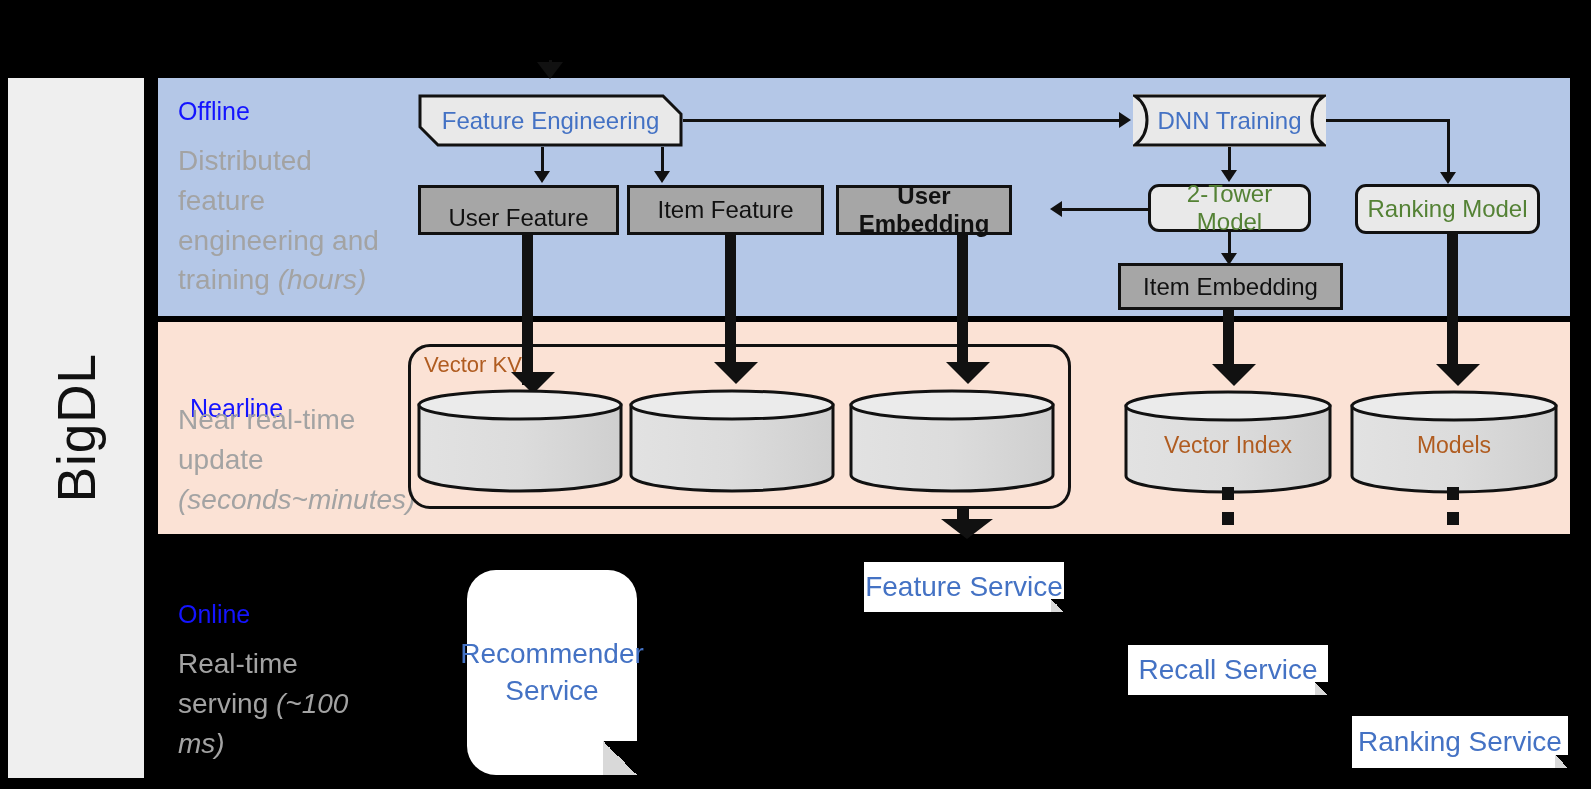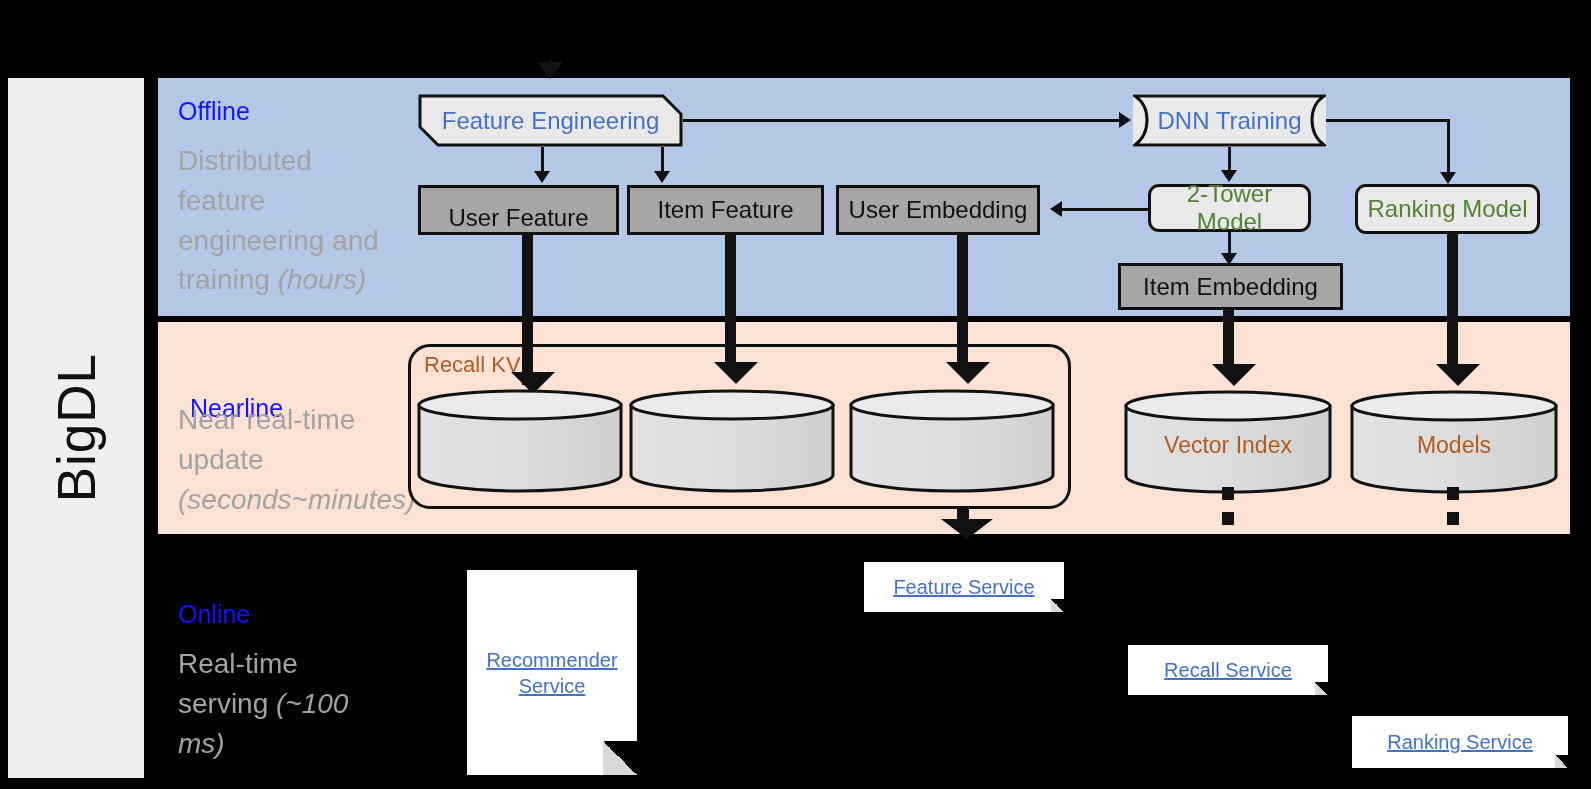--- a/index.html
+++ b/index.html
@@ -123,21 +123,21 @@
     border-top:8px solid transparent;border-bottom:8px solid transparent;
     border-left:12px solid #111;
   }
   .dash-sq{position:absolute;background:#111;width:12px;height:13px;}
 
   
   .doccard{
     position:absolute;background:#fff;box-sizing:border-box;
     display:flex;align-items:center;justify-content:center;text-align:center;
     color:#4472c4;font-family:"Liberation Sans", sans-serif;
-    font-size:20px;line-height:1.3;text-decoration:underline;
+    font-size:28px;line-height:1.3;
   }
   .fold-sm{
     position:absolute;right:0;bottom:0;width:13px;height:13px;
     background:linear-gradient(225deg,#000 0 50%,#d9d9d9 50% 100%);
   }
   .fold-lg{
     position:absolute;right:0;bottom:0;width:34px;height:34px;
     background:linear-gradient(225deg,#000 0 50%,#d9d9d9 50% 100%);
   }
 </style>
@@ -195,21 +195,21 @@
   <div class="conn thin-h" style="left:1326px;top:119px;width:124px;"></div>
   <div class="conn thin-v" style="left:1447px;top:119px;height:56px;"></div>
   <div class="arrow-dn-sm" style="left:1440px;top:172px;"></div>
 
   <div class="node gray-box" style="left:418px;top:185px;width:201px;height:50px;align-items:flex-end;">
     <span>User Feature</span>
   </div>
   <div class="node gray-box" style="left:627px;top:185px;width:197px;height:50px;">
     <span>Item Feature</span>
   </div>
-  <div class="node gray-box" style="left:836px;top:185px;width:204px;height:50px;">
+  <div class="node gray-box" style="left:836px;top:185px;width:176px;height:50px;font-weight:bold;">
     <span>User Embedding</span>
   </div>
 
   <div class="node proc-box rounded" style="left:1148px;top:184px;width:163px;height:48px;">
     <span class="green-text">2-Tower Model</span>
   </div>
   <div class="node proc-box rounded" style="left:1355px;top:184px;width:185px;height:50px;">
     <span class="green-text">Ranking Model</span>
   </div>
 
@@ -232,21 +232,21 @@
   <div class="conn thick-v" style="left:957px;top:235px;height:138px;"></div>
   <div class="arrow-dn-xl" style="left:946px;top:362px;"></div>
 
   <div class="conn thick-v" style="left:1223px;top:310px;height:65px;"></div>
   <div class="arrow-dn-xl" style="left:1212px;top:364px;"></div>
 
   <div class="conn thick-v" style="left:1447px;top:234px;height:141px;"></div>
   <div class="arrow-dn-xl" style="left:1436px;top:364px;"></div>
 
   <div id="redis-group"></div>
-  <div id="redis-label">Recall KV</div>
+  <div id="redis-label">Vector KV</div>
 
   <div class="cyl" style="left:417px;top:389px;width:206px;height:104px;">
     <svg width="206" height="104" viewBox="0 0 206 104">
       <defs>
         <linearGradient id="gc1" x1="0" y1="0" x2="1" y2="0">
           <stop offset="0" stop-color="#e2e2e2"></stop>
             <stop offset="0.5" stop-color="#dcdcdc"></stop>
             <stop offset="1" stop-color="#cfcfcf"></stop>
         </linearGradient>
       </defs>
@@ -284,21 +284,21 @@
   </div>
 
   <div class="dash-sq" style="left:1222px;top:487px;"></div>
   <div class="dash-sq" style="left:1222px;top:512px;"></div>
   <div class="dash-sq" style="left:1447px;top:487px;"></div>
   <div class="dash-sq" style="left:1447px;top:512px;"></div>
 
   <div class="dash-sq" style="left:957px;top:506px;"></div>
   <div class="arrow-dn-xl" style="left:941px;top:519px;border-left-width:26px;border-right-width:26px;border-top-width:20px;"></div>
 
-  <div class="doccard" style="left:467px;top:570px;width:170px;height:205px;">
+  <div class="doccard" style="left:467px;top:570px;width:170px;height:205px;border-radius:29px;">
     <span>Recommender Service</span>
     <span class="fold-lg"></span>
   </div>
 
   <div class="doccard" style="left:864px;top:562px;width:200px;height:50px;">
     <span>Feature Service</span>
     <span class="fold-sm"></span>
   </div>
 
   <div class="doccard" style="left:1128px;top:645px;width:200px;height:50px;">

